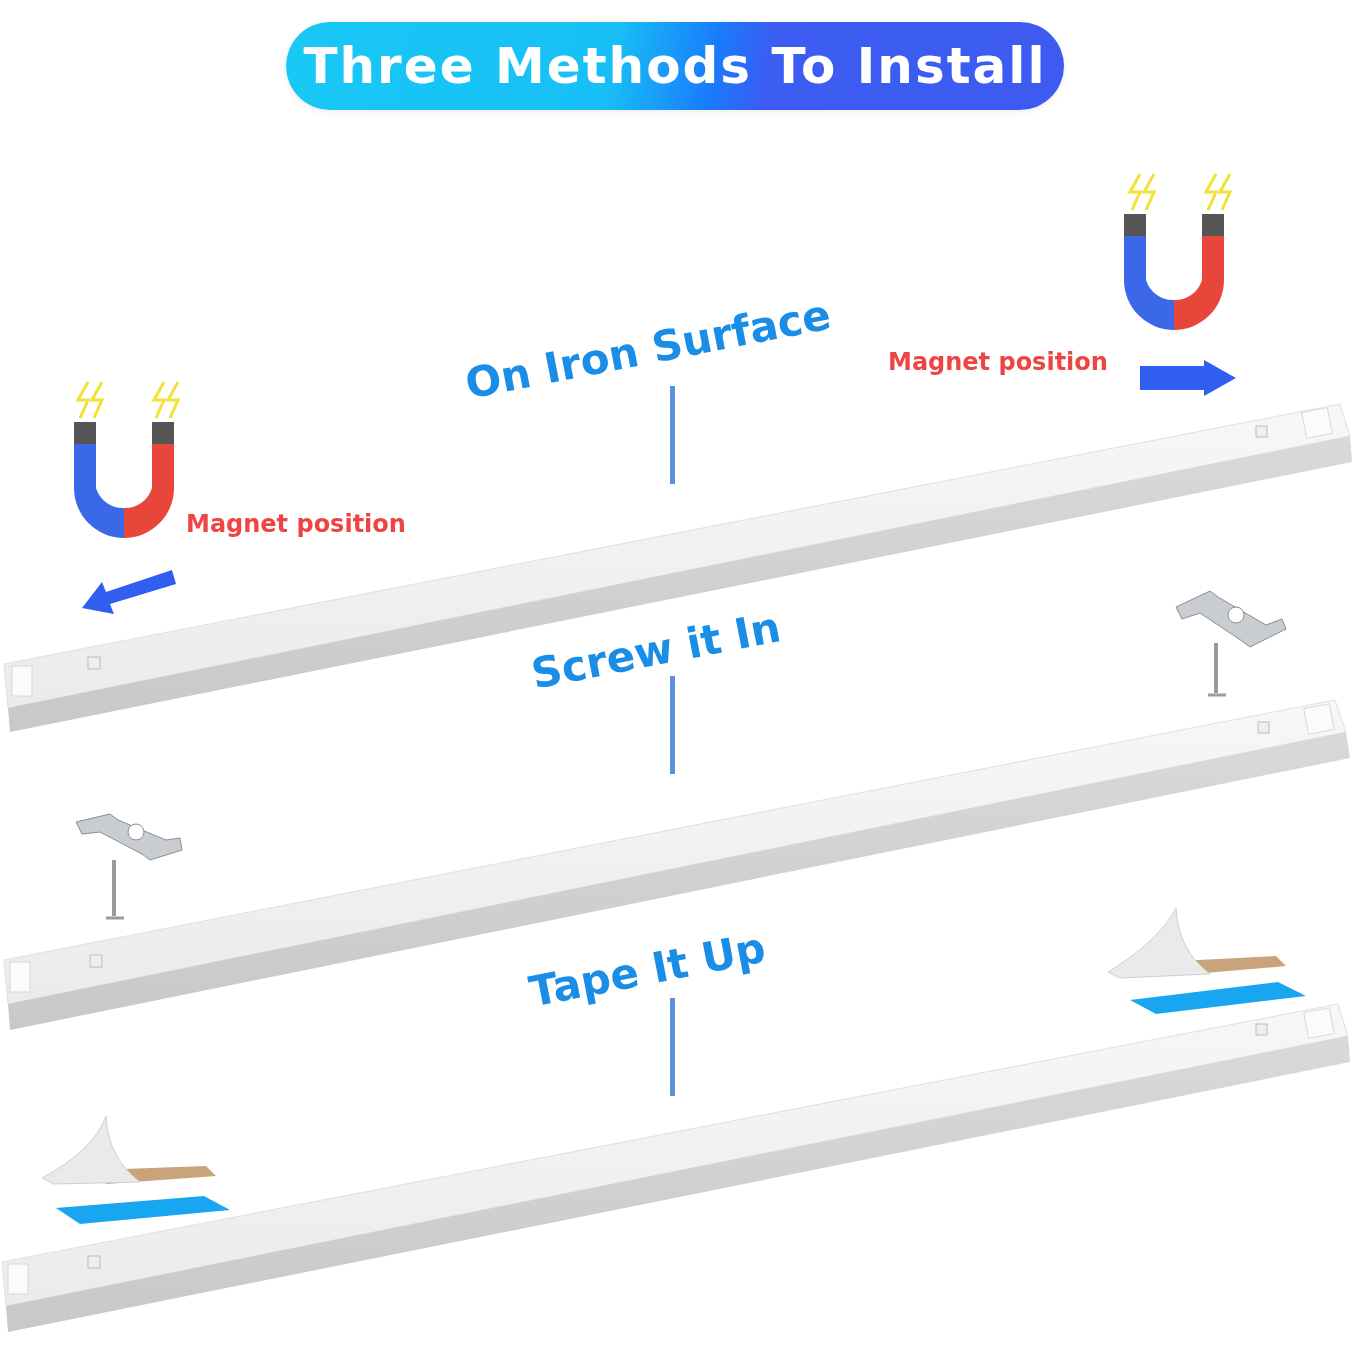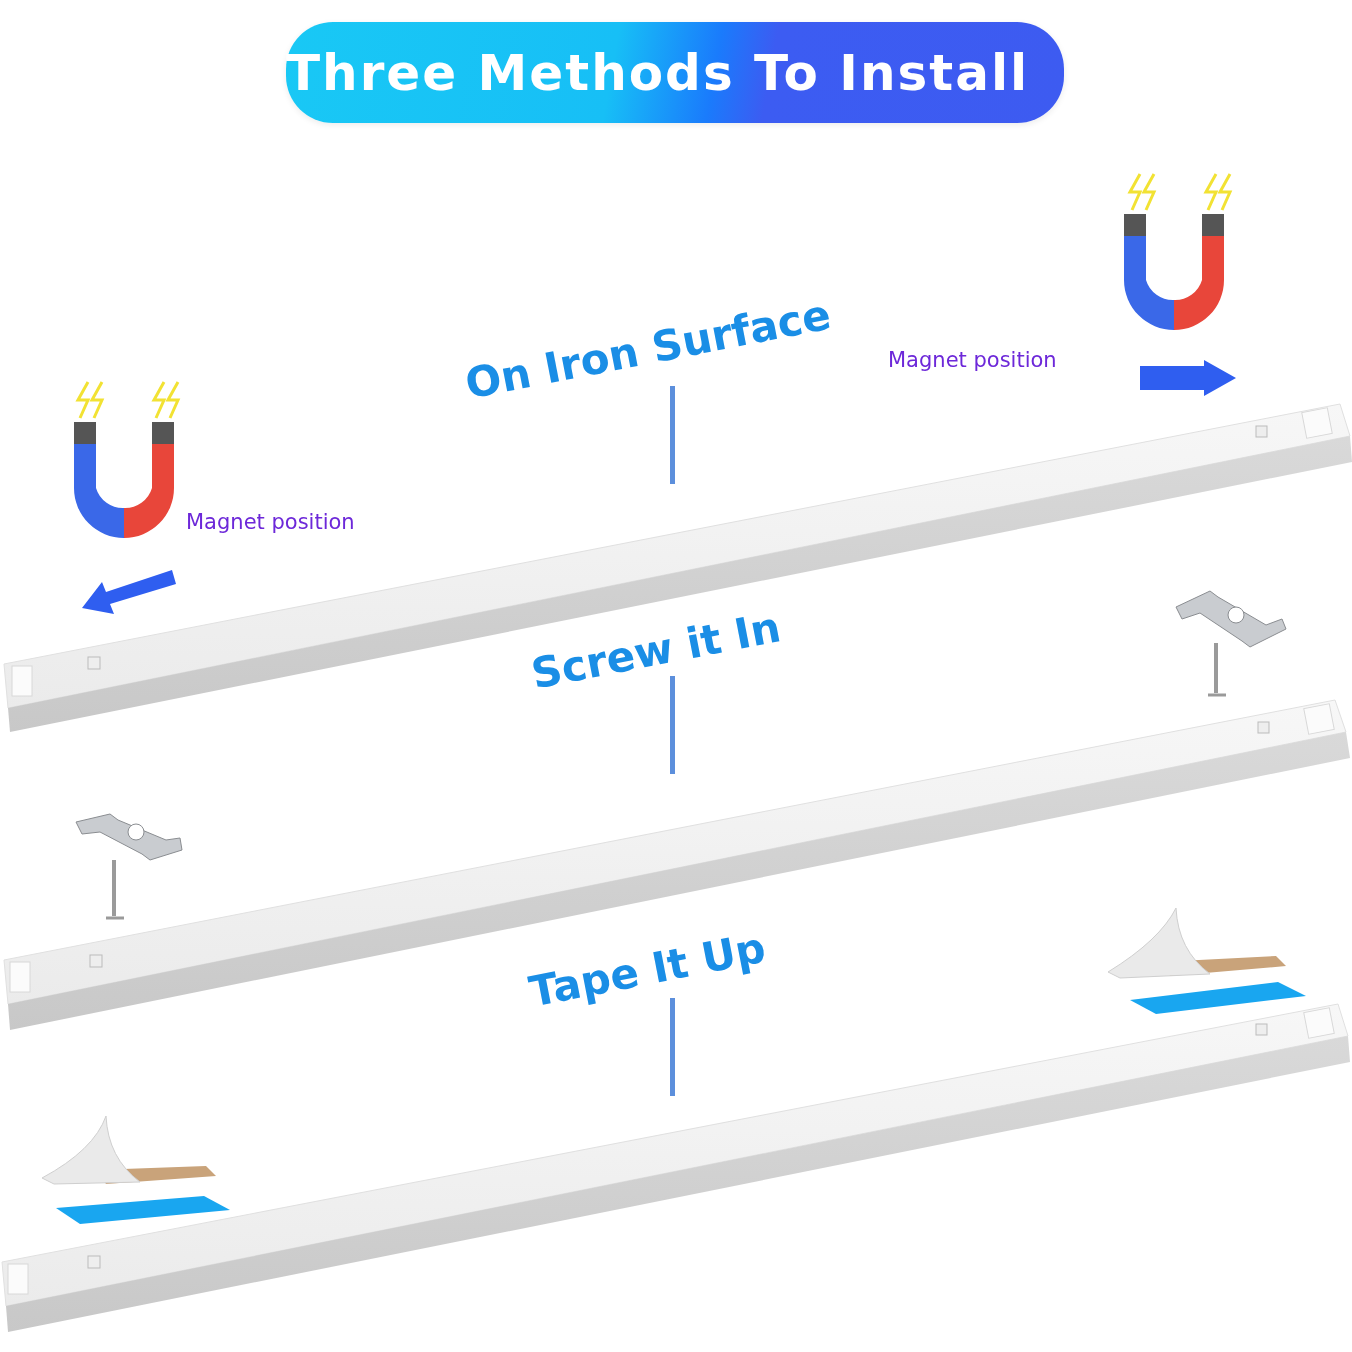--- a/index.html
+++ b/index.html
@@ -1,24 +1,24 @@
 <!DOCTYPE html>
 <html><head>
 <meta charset="utf-8">
 <style>
   html,body{margin:0;padding:0;background:#fff;}
   body{width:1352px;height:1352px;position:relative;overflow:hidden;font-family:"DejaVu Sans",sans-serif;}
   .abs{position:absolute;}
-  .title-pill{left:286px;top:22px;width:778px;height:101px;border-radius:47px;
+  .title-pill{left:286px;top:22px;width:778px;height:88px;border-radius:47px;
     background:linear-gradient(100deg,#19c8f5 0%,#17bff6 42%,#1a7bfc 55%,#3c5cf2 62%,#3d5bf1 100%);
-    display:flex;align-items:center;justify-content:flex-start;box-shadow:0 2px 6px rgba(0,0,0,.08);}
+    display:flex;align-items:center;justify-content:center;box-shadow:0 2px 6px rgba(0,0,0,.08);}
   .title-pill span{color:#fff;font-weight:bold;font-size:50px;letter-spacing:2px;}
   .method-label{color:#1a8ee6;font-weight:bold;font-size:42px;white-space:nowrap;transform-origin:left center;}
   .vline{width:5px;background:#5c8fdc;}
-  .mag-label{color:#6d28d9;font-weight:normal;font-size:21px;white-space:nowrap;}
+  .mag-label{color:#ef4444;font-weight:bold;font-size:24px;white-space:nowrap;}
 </style>
 </head>
 <body>
 
 <div class="abs title-pill">
   <span>Three Methods To Install</span>
 </div>
 
 <svg class="abs" style="left:0;top:0" width="1352" height="1352">
   <defs>

